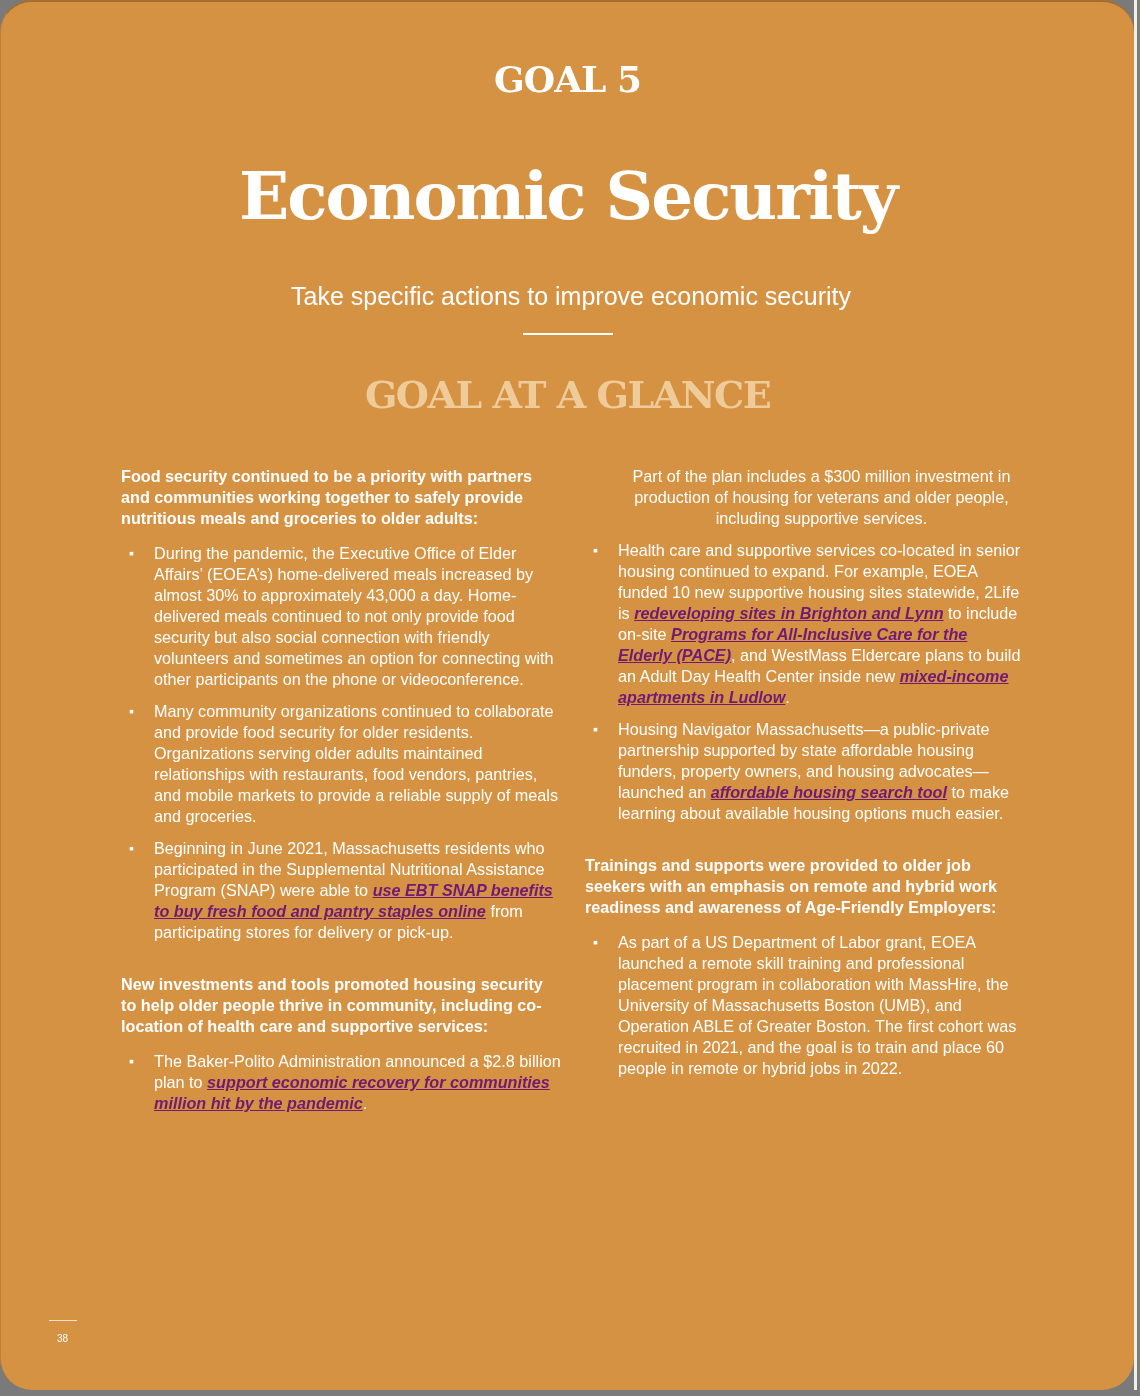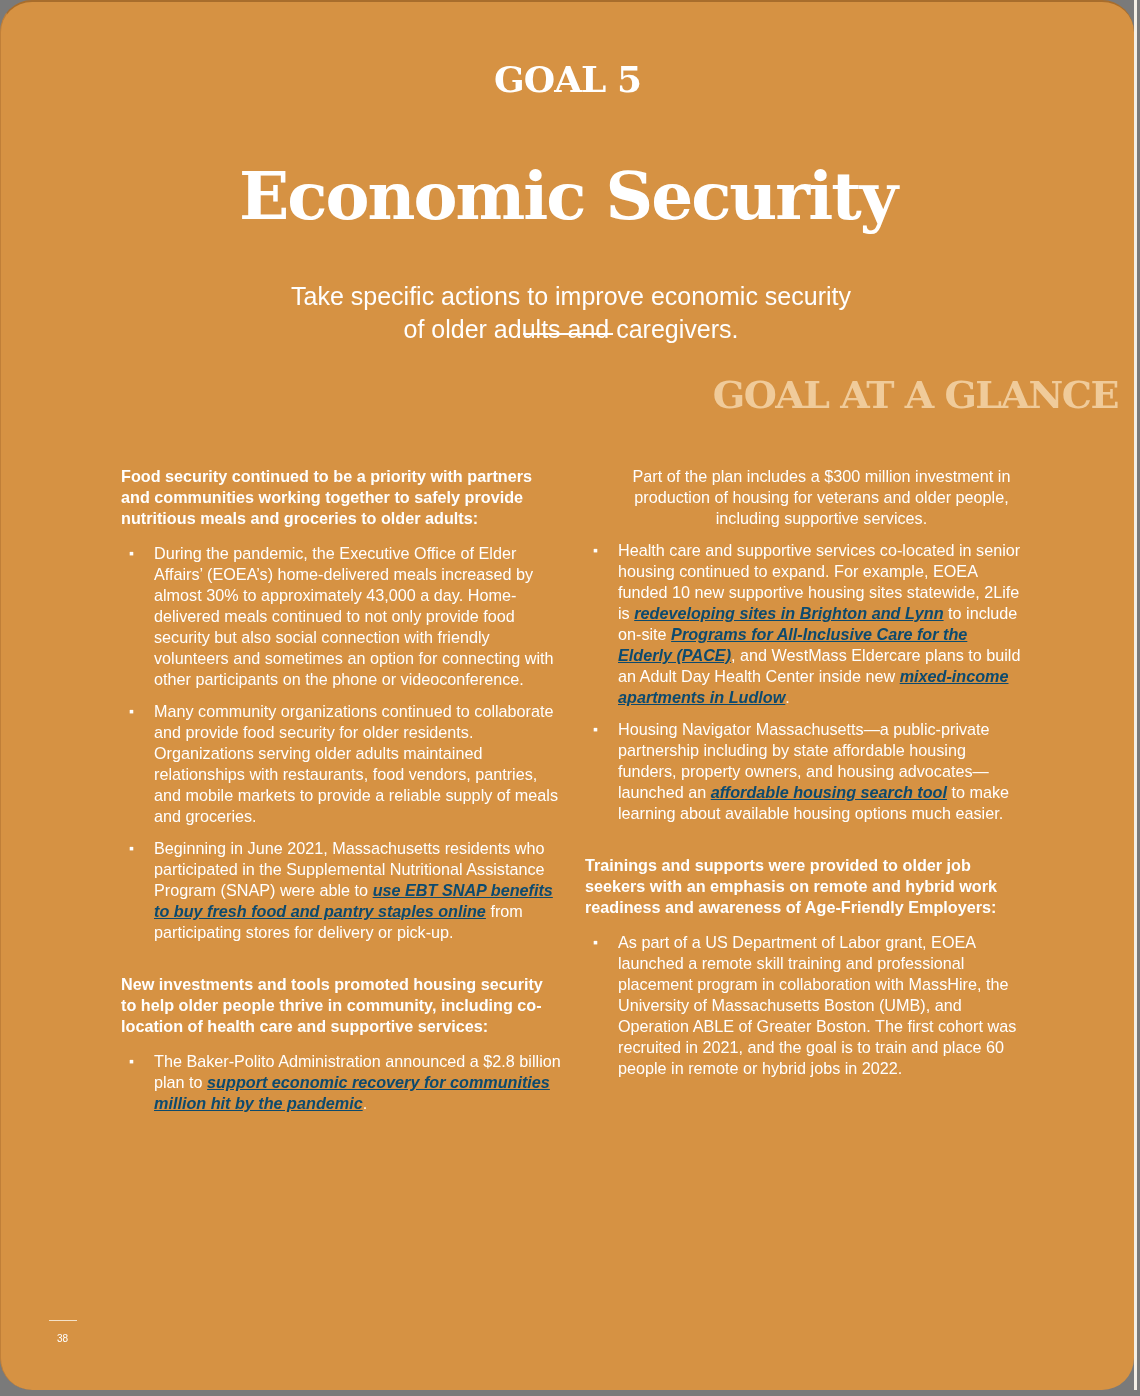--- a/index.html
+++ b/index.html
@@ -35,50 +35,49 @@
   }
   .subtitle {
     position: absolute; left: 200px; width: 740px; top: 246px;
     text-align: center;
     font-size: 25px; line-height: 33px; font-weight: normal; margin-top: 32px;
   }
   .rule {
     position: absolute; left: 522px; width: 90px; top: 331px; height: 2px; background: #ffffff;
   }
   .glance {
-    position: absolute; left: 0; right: 16px; top: 370px;
-    text-align: right;
+    position: absolute; left: 0; right: 0; top: 370px;
+    text-align: center;
     font-family: "DejaVu Serif", serif;
     font-weight: bold; font-size: 38px; letter-spacing: -1.5px;
     color: #F0CB9A;
   }
   .col { position: absolute; font-size: 16.2px; line-height: 21px; }
   .col.left { left: 120px; width: 440px; top: 464px; }
   .col.right { left: 584px; width: 440px; top: 464px; }
   .lead { font-weight: bold; margin: 0 0 14px 0; }
   ul { list-style: none; margin: 0; padding: 0; }
   li { position: relative; padding-left: 33px; margin-bottom: 11px; }
   li .bullet { position: absolute; left: 8px; top: 0; font-size: 14px; }
   .cont { padding-left: 33px; margin-bottom: 11px; text-align: center; }
   a.link {
-    color: #0c4a6e; font-style: italic; font-weight: bold; text-decoration: underline;
+    color: #701a75; font-style: italic; font-weight: bold; text-decoration: underline;
   }
   .gap-section { height: 20px; }
   .page-rule { position: absolute; left: 48px; top: 1318px; width: 28px; height: 1px; background: #f5e2c8; }
   .page-num { position: absolute; left: 56px; top: 1331px; font-size: 10px; font-weight: normal; }
 </style>
 </head>
 <body>
 
 <div class="page">
   <div class="goal-num">GOAL 5</div>
   <div class="title">Economic Security</div>
   <div class="subtitle">
     <div>Take specific actions to improve economic security</div>
-    <div>of older adults and caregivers.</div>
   </div>
   <div class="rule"></div>
   <div class="glance">GOAL AT A GLANCE</div>
 
   <div class="col left">
     <p class="lead">Food security continued to be a priority with partners and communities working together to safely provide nutritious meals and groceries to older adults:</p>
     <ul>
       <li>
         <span class="bullet">▪</span>
         <span>During the pandemic, the Executive Office of Elder Affairs’ (EOEA’s) home-delivered meals increased by almost 30% to approximately 43,000 a day. Home-delivered meals continued to not only provide food security but also social connection with friendly volunteers and sometimes an option for connecting with other participants on the phone or videoconference.</span>
@@ -104,21 +103,21 @@
 
   <div class="col right">
     <div class="cont">Part of the plan includes a $300 million investment in production of housing for veterans and older people, including supportive services.</div>
     <ul>
       <li>
         <span class="bullet">▪</span>
         <span>Health care and supportive services co-located in senior housing continued to expand. For example, EOEA funded 10 new supportive housing sites statewide, 2Life is </span><a class="link" href="#">redeveloping sites in Brighton and Lynn</a><span> to include on-site </span><a class="link" href="#">Programs for All-Inclusive Care for the Elderly (PACE)</a><span>, and WestMass Eldercare plans to build an Adult Day Health Center inside new </span><a class="link" href="#">mixed-income apartments in Ludlow</a><span>.</span>
       </li>
       <li>
         <span class="bullet">▪</span>
-        <span>Housing Navigator Massachusetts—a public-private partnership including by state affordable housing funders, property owners, and housing advocates—launched an </span><a class="link" href="#">affordable housing search tool</a><span> to make learning about available housing options much easier.</span>
+        <span>Housing Navigator Massachusetts—a public-private partnership supported by state affordable housing funders, property owners, and housing advocates—launched an </span><a class="link" href="#">affordable housing search tool</a><span> to make learning about available housing options much easier.</span>
       </li>
     </ul>
     <div class="gap-section"></div>
     <p class="lead">Trainings and supports were provided to older job seekers with an emphasis on remote and hybrid work readiness and awareness of Age-Friendly Employers:</p>
     <ul>
       <li>
         <span class="bullet">▪</span>
         <span>As part of a US Department of Labor grant, EOEA launched a remote skill training and professional placement program in collaboration with MassHire, the University of Massachusetts Boston (UMB), and Operation ABLE of Greater Boston. The first cohort was recruited in 2021, and the goal is to train and place 60 people in remote or hybrid jobs in 2022.</span>
       </li>
     </ul>

